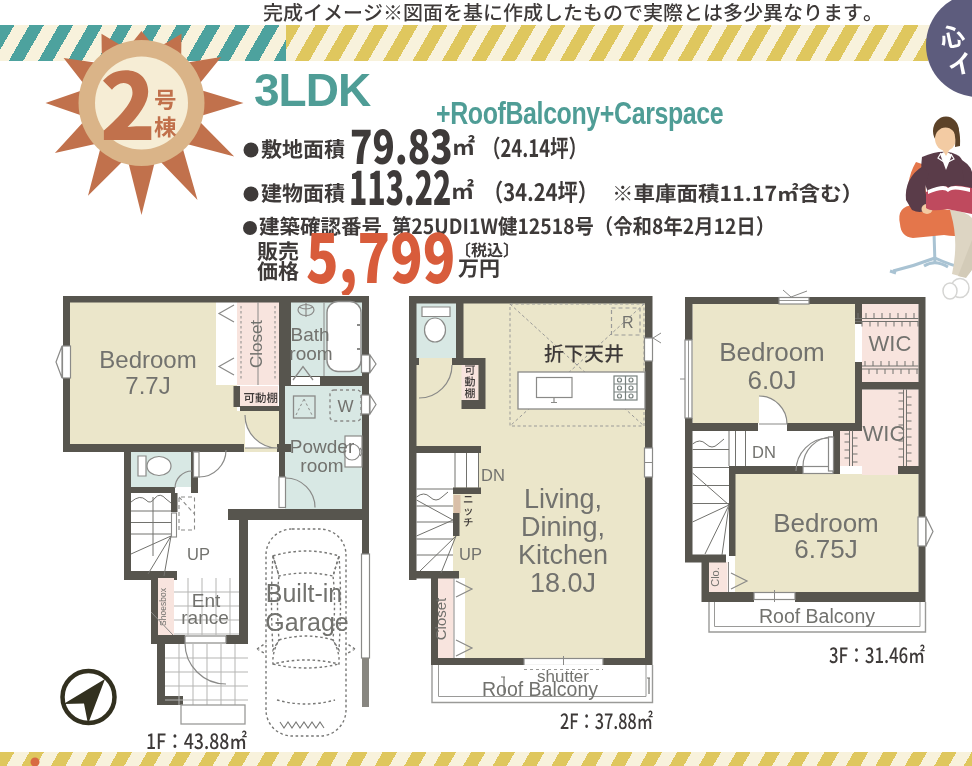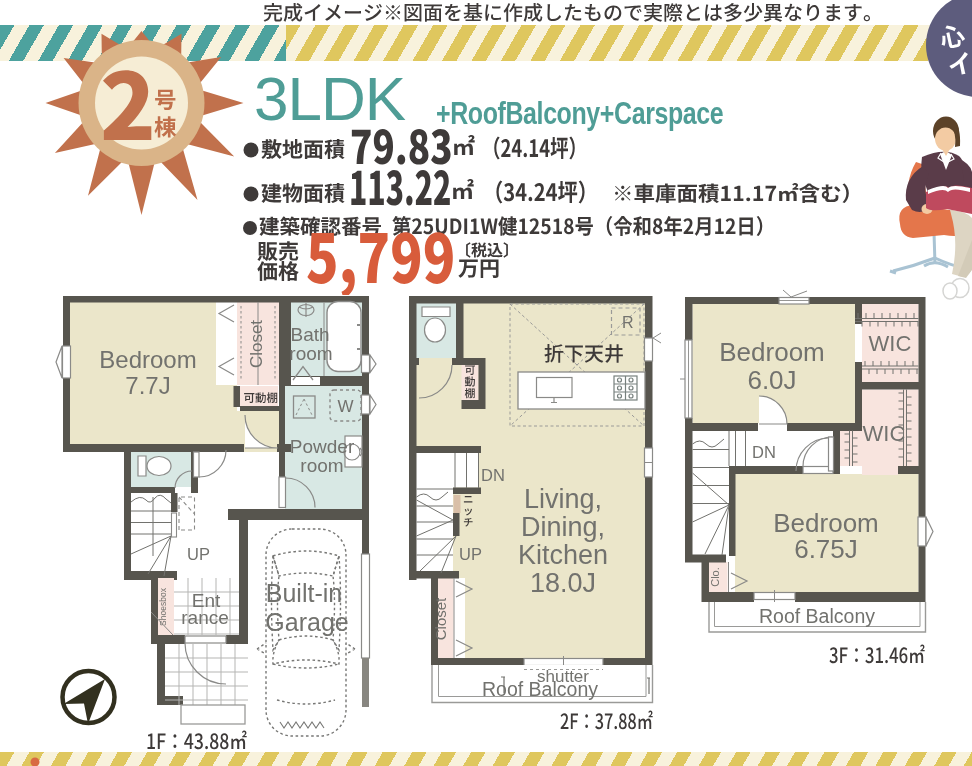--- a/index.html
+++ b/index.html
@@ -22,21 +22,21 @@
     </div>
 
 <svg class="abs" style="left:0;top:0" width="280" height="250" viewBox="0 0 280 250">
 <path d="M127.0,48.9 L141.5,31.0 L156.0,48.9 Z M156.0,48.9 L181.5,33.7 L181.1,63.4 Z M181.1,63.4 L221.2,57.0 L195.6,88.5 Z M195.6,88.5 L243.5,103.0 L195.6,117.5 Z M195.6,117.5 L234.2,156.5 L181.1,142.6 Z M181.1,142.6 L197.5,200.0 L156.0,157.1 Z M156.0,157.1 L141.5,215.0 L127.0,157.1 Z M127.0,157.1 L88.0,195.7 L101.9,142.6 Z M101.9,142.6 L54.9,153.0 L87.4,117.5 Z M87.4,117.5 L45.5,103.0 L87.4,88.5 Z M87.4,88.5 L63.6,58.0 L101.9,63.4 Z M101.9,63.4 L101.5,33.7 L127.0,48.9 Z" fill="#c1714c"></path>
 <circle cx="141.5" cy="103" r="63" fill="#dab488"></circle>
 <circle cx="141.5" cy="103" r="46.5" fill="#f6edd5"></circle>
 <path d="M103.9 140.0H151.3V126.2H138.8C135.7 126.2 131.0 126.7 127.6 127.1C138.1 116.5 148.2 103.6 148.2 91.8C148.2 78.7 139.0 70.3 125.8 70.3C116.0 70.3 109.8 73.7 103.0 80.8L112.0 89.7C115.3 86.2 118.9 83.1 123.6 83.1C129.1 83.1 132.5 86.5 132.5 92.7C132.5 102.6 121.0 115.1 103.9 130.6Z" fill="#c1714c"></path>
 <path d="M160.6 92.0H169.9V94.5H160.6ZM158.0 89.7V96.8H172.7V89.7ZM155.1 98.0V100.4H159.4C158.8 102.0 158.2 103.7 157.7 104.9L160.7 105.4L161.1 104.2H169.6C169.3 106.0 168.9 107.0 168.5 107.3C168.2 107.5 167.9 107.5 167.4 107.5C166.7 107.5 165.0 107.5 163.5 107.4C164.0 108.1 164.4 109.2 164.5 110.0C166.0 110.0 167.5 110.0 168.4 110.0C169.4 109.9 170.2 109.7 170.9 109.1C171.7 108.3 172.2 106.5 172.7 102.8C172.8 102.5 172.8 101.7 172.8 101.7H161.9L162.3 100.4H175.4V98.0Z M163.5 122.2V130.1H166.8C165.5 131.9 163.5 133.6 161.6 134.6C162.1 135.1 163.0 136.0 163.4 136.7C165.0 135.7 166.6 134.2 167.9 132.4V137.5H170.5V132.0C171.6 133.8 173.0 135.4 174.3 136.5C174.7 135.8 175.6 134.9 176.1 134.4C174.6 133.4 172.8 131.8 171.6 130.1H175.0V122.2H170.5V121.0H175.4V118.7H170.5V116.3H167.9V118.7H162.9V121.0H167.9V122.2ZM165.9 127.1H167.9V128.2H165.9ZM170.5 127.1H172.5V128.2H170.5ZM165.9 124.1H167.9V125.3H165.9ZM170.5 124.1H172.5V125.3H170.5ZM157.8 116.3V121.0H155.0V123.5H157.6C157.0 126.2 155.8 129.3 154.4 131.1C154.9 131.7 155.5 132.8 155.7 133.5C156.5 132.4 157.2 130.8 157.8 129.0V137.5H160.3V128.0C160.9 129.0 161.4 130.1 161.7 130.8L163.2 128.8C162.8 128.1 161.0 125.4 160.3 124.6V123.5H162.8V121.0H160.3V116.3Z" fill="#c1714c"></path>
 </svg>
 
-<div class="abs" style="left:254px;top:63px;font-size:62px;font-weight:normal;color:#4f9d96;letter-spacing:-1px">3LDK</div>
+<div class="abs" style="left:254px;top:63px;font-size:46px;font-weight:bold;color:#4f9d96;letter-spacing:-1px">3LDK</div>
 
 <div class="abs" style="left:436px;top:95px;font-size:32px;font-weight:bold;color:#4f9d96;letter-spacing:-0.5px;transform:scaleX(0.78);transform-origin:left top">+RoofBalcony+Carspace</div>
 
 <svg class="abs" style="left:0;top:126px" width="972" height="44" viewBox="0 0 972 44">
 <circle cx="251" cy="24" r="7.5" fill="#3e3a39"></circle>
 <path d="M273.9 13.1C273.5 16.1 272.8 18.9 271.7 21.0V17.5H268.1V16.7H272.3V14.9H271.2L271.9 14.2C271.4 13.8 270.5 13.2 269.7 12.9L268.6 14.0C269.1 14.2 269.7 14.6 270.1 14.9H268.1V13.3H265.8V14.9H262.0V16.7H265.8V17.5H262.5V23.6H265.8V24.7H261.8V26.5H264.7C264.4 28.5 263.7 30.1 261.5 31.2C262.0 31.6 262.6 32.4 262.8 32.9C264.7 32.0 265.8 30.6 266.3 29.1H269.1C269.0 30.1 268.8 30.6 268.7 30.8C268.5 31.0 268.3 31.0 268.1 31.0C267.7 31.0 267.0 31.0 266.3 30.9C266.6 31.4 266.9 32.3 266.9 32.9C267.8 32.9 268.7 32.9 269.2 32.8C269.7 32.8 270.2 32.6 270.6 32.2C270.7 32.0 270.8 31.8 271.0 31.5C271.3 32.0 271.7 32.6 271.8 33.0C273.7 32.0 275.1 30.8 276.3 29.4C277.3 30.8 278.4 32.0 279.9 32.9C280.3 32.3 281.0 31.3 281.6 30.9C280.0 30.0 278.7 28.7 277.7 27.1C278.8 25.0 279.5 22.4 279.9 19.3H281.4V17.0H275.8C276.1 15.9 276.3 14.7 276.5 13.5ZM264.5 21.2H265.8V22.1H264.5ZM268.1 21.2H269.6V22.1H268.1ZM264.5 19.0H265.8V19.8H264.5ZM268.1 19.0H269.6V19.8H268.1ZM268.1 24.7V23.6H271.7V22.9C272.2 23.3 272.6 23.8 272.8 24.0C273.1 23.6 273.4 23.3 273.6 22.8C274.0 24.4 274.5 25.8 275.0 27.1C274.1 28.5 272.8 29.6 271.2 30.5C271.2 29.9 271.3 29.1 271.4 28.0C271.4 27.8 271.5 27.2 271.5 27.2H266.8L266.9 26.5H272.4V24.7ZM275.1 19.3H277.5C277.3 21.2 276.9 22.9 276.4 24.3C275.8 22.8 275.4 21.1 275.1 19.3Z M290.8 15.2V20.7L288.8 21.6L289.7 23.8L290.8 23.3V28.8C290.8 31.7 291.6 32.5 294.5 32.5C295.2 32.5 298.3 32.5 299.0 32.5C301.5 32.5 302.2 31.5 302.5 28.5C301.8 28.4 300.9 28.0 300.3 27.6C300.1 29.7 299.9 30.2 298.8 30.2C298.1 30.2 295.3 30.2 294.7 30.2C293.4 30.2 293.2 30.0 293.2 28.8V22.3L295.0 21.5V28.0H297.3V20.5L299.2 19.7C299.2 22.7 299.1 24.3 299.1 24.6C299.0 25.0 298.9 25.1 298.6 25.1C298.4 25.1 298.0 25.1 297.6 25.0C297.9 25.5 298.1 26.5 298.1 27.1C298.8 27.1 299.7 27.1 300.3 26.8C301.0 26.6 301.3 26.0 301.4 25.1C301.5 24.2 301.6 21.7 301.6 17.7L301.6 17.3L299.9 16.6L299.4 16.9L299.0 17.2L297.3 18.0V13.1H295.0V19.0L293.2 19.7V15.2ZM282.4 27.4 283.4 29.9C285.4 29.0 287.8 27.9 290.0 26.8L289.5 24.6L287.5 25.4V20.4H289.7V18.0H287.5V13.4H285.2V18.0H282.7V20.4H285.2V26.3C284.1 26.8 283.2 27.1 282.4 27.4Z M311.7 24.4H315.0V26.0H311.7ZM311.7 22.4V20.9H315.0V22.4ZM311.7 27.9H315.0V29.5H311.7ZM304.1 14.4V16.7H311.7C311.7 17.4 311.5 18.0 311.4 18.6H304.9V32.9H307.3V31.8H319.5V32.9H322.1V18.6H314.0L314.6 16.7H323.0V14.4ZM307.3 29.5V20.9H309.5V29.5ZM319.5 29.5H317.2V20.9H319.5Z M335.7 24.7H340.8V25.6H335.7ZM335.7 27.0H340.8V27.9H335.7ZM335.7 22.4H340.8V23.3H335.7ZM332.1 18.5V18.9H330.2V16.0C331.1 15.8 331.9 15.6 332.7 15.3L331.0 13.4C329.4 14.0 326.9 14.6 324.7 14.9C324.9 15.5 325.3 16.3 325.4 16.9C326.1 16.8 326.9 16.7 327.8 16.6V18.9H324.9V21.3H327.6C326.8 23.3 325.6 25.7 324.4 27.1C324.8 27.7 325.3 28.8 325.6 29.5C326.4 28.5 327.1 27.1 327.8 25.5V32.9H330.2V24.6C330.6 25.4 331.1 26.1 331.3 26.5L332.7 24.6C332.4 24.1 330.9 22.5 330.2 21.9V21.3H332.3V20.1H344.2V18.5H339.4V17.8H343.3V16.4H339.4V15.6H343.8V14.1H339.4V13.1H336.9V14.1H332.8V15.6H336.9V16.4H333.2V17.8H336.9V18.5ZM338.9 30.4C340.1 31.2 341.6 32.3 342.4 32.9L344.6 31.7C343.7 31.1 342.2 30.2 341.0 29.5H343.2V20.8H333.5V29.5H335.3C334.2 30.2 332.6 31.0 331.1 31.4C331.6 31.8 332.3 32.5 332.7 33.0C334.4 32.4 336.5 31.4 337.8 30.4L336.3 29.5H340.2Z" fill="#3e3a39"></path>
 <g transform="translate(350,38) scale(0.80,1)">
         <path d="M8.2 0.0H16.5C17.1 -13.4 17.9 -19.9 25.8 -29.3V-34.3H2.3V-27.4H17.1C10.6 -18.5 8.9 -11.3 8.2 0.0Z M40.3 0.6C47.3 0.6 53.8 -5.1 53.8 -17.5C53.8 -29.9 47.5 -34.9 41.0 -34.9C34.9 -34.9 29.8 -30.5 29.8 -23.3C29.8 -15.9 34.0 -12.5 39.8 -12.5C41.8 -12.5 44.6 -13.8 46.3 -15.9C46.0 -8.5 43.2 -6.0 39.7 -6.0C37.8 -6.0 35.7 -7.1 34.5 -8.4L30.2 -3.4C32.4 -1.3 35.7 0.6 40.3 0.6ZM46.1 -21.5C44.8 -19.1 43.0 -18.3 41.4 -18.3C39.1 -18.3 37.2 -19.6 37.2 -23.3C37.2 -27.2 39.1 -28.8 41.2 -28.8C43.3 -28.8 45.5 -27.1 46.1 -21.5Z M64.1 0.6C66.9 0.6 69.0 -1.6 69.0 -4.5C69.0 -7.3 66.9 -9.5 64.1 -9.5C61.3 -9.5 59.2 -7.3 59.2 -4.5C59.2 -1.6 61.3 0.6 64.1 0.6Z M86.1 0.6C93.3 0.6 98.1 -3.4 98.1 -8.6C98.1 -13.3 95.6 -16.2 92.3 -17.9V-18.1C94.7 -19.7 96.6 -22.4 96.6 -25.7C96.6 -31.3 92.6 -34.9 86.4 -34.9C80.1 -34.9 75.5 -31.3 75.5 -25.6C75.5 -22.0 77.3 -19.4 80.0 -17.4V-17.2C76.8 -15.5 74.4 -12.8 74.4 -8.5C74.4 -3.1 79.4 0.6 86.1 0.6ZM88.2 -20.1C84.8 -21.4 82.7 -22.9 82.7 -25.6C82.7 -28.1 84.3 -29.2 86.2 -29.2C88.6 -29.2 90.0 -27.6 90.0 -25.2C90.0 -23.4 89.5 -21.7 88.2 -20.1ZM86.3 -5.1C83.6 -5.1 81.4 -6.7 81.4 -9.5C81.4 -11.6 82.3 -13.7 83.7 -15.0C87.9 -13.2 90.5 -12.0 90.5 -9.0C90.5 -6.3 88.7 -5.1 86.3 -5.1Z M113.0 0.6C119.8 0.6 125.7 -2.9 125.7 -9.3C125.7 -13.8 122.9 -16.5 119.1 -17.7V-17.9C122.7 -19.4 124.6 -22.0 124.6 -25.4C124.6 -31.6 119.9 -34.9 112.8 -34.9C108.8 -34.9 105.4 -33.3 102.2 -30.6L106.4 -25.6C108.4 -27.5 110.2 -28.5 112.5 -28.5C115.0 -28.5 116.4 -27.2 116.4 -24.8C116.4 -22.1 114.5 -20.4 108.7 -20.4V-14.6C115.9 -14.6 117.4 -12.8 117.4 -9.9C117.4 -7.3 115.4 -6.0 112.2 -6.0C109.5 -6.0 107.1 -7.4 105.1 -9.3L101.3 -4.1C103.8 -1.2 107.6 0.6 113.0 0.6Z" fill="#3e3a39"></path>
       </g>
 <path d="M454.2 29.0H457.6V21.8C458.5 20.8 459.3 20.3 460.1 20.3C461.3 20.3 461.9 21.0 461.9 23.0V29.0H465.2V21.8C466.2 20.8 467.0 20.3 467.7 20.3C469.0 20.3 469.5 21.0 469.5 23.0V29.0H472.9V22.6C472.9 19.3 471.6 17.4 468.9 17.4C467.2 17.4 466.0 18.4 464.8 19.7C464.2 18.2 463.1 17.4 461.2 17.4C459.6 17.4 458.3 18.3 457.3 19.4H457.2L456.9 17.7H454.2ZM468.5 16.4H474.7V14.3H472.3C473.2 13.6 474.4 12.6 474.4 11.3C474.4 9.9 473.3 8.9 471.5 8.9C470.1 8.9 469.2 9.4 468.2 10.4L469.5 11.7C470.0 11.2 470.5 10.8 471.0 10.8C471.7 10.8 472.0 11.2 472.0 11.8C472.0 12.9 470.5 13.8 468.5 15.0Z" fill="#3e3a39"></path>

